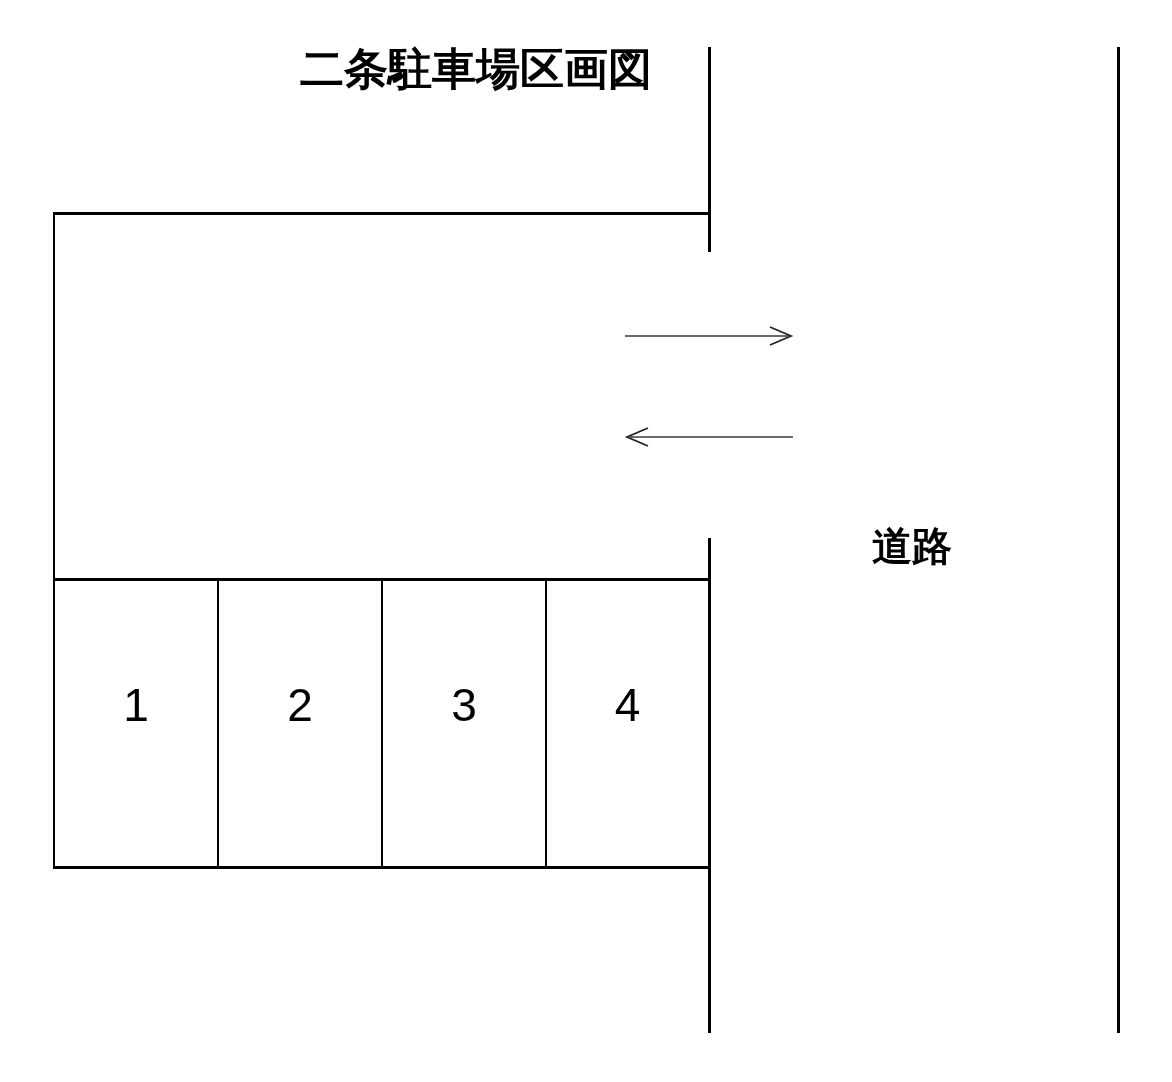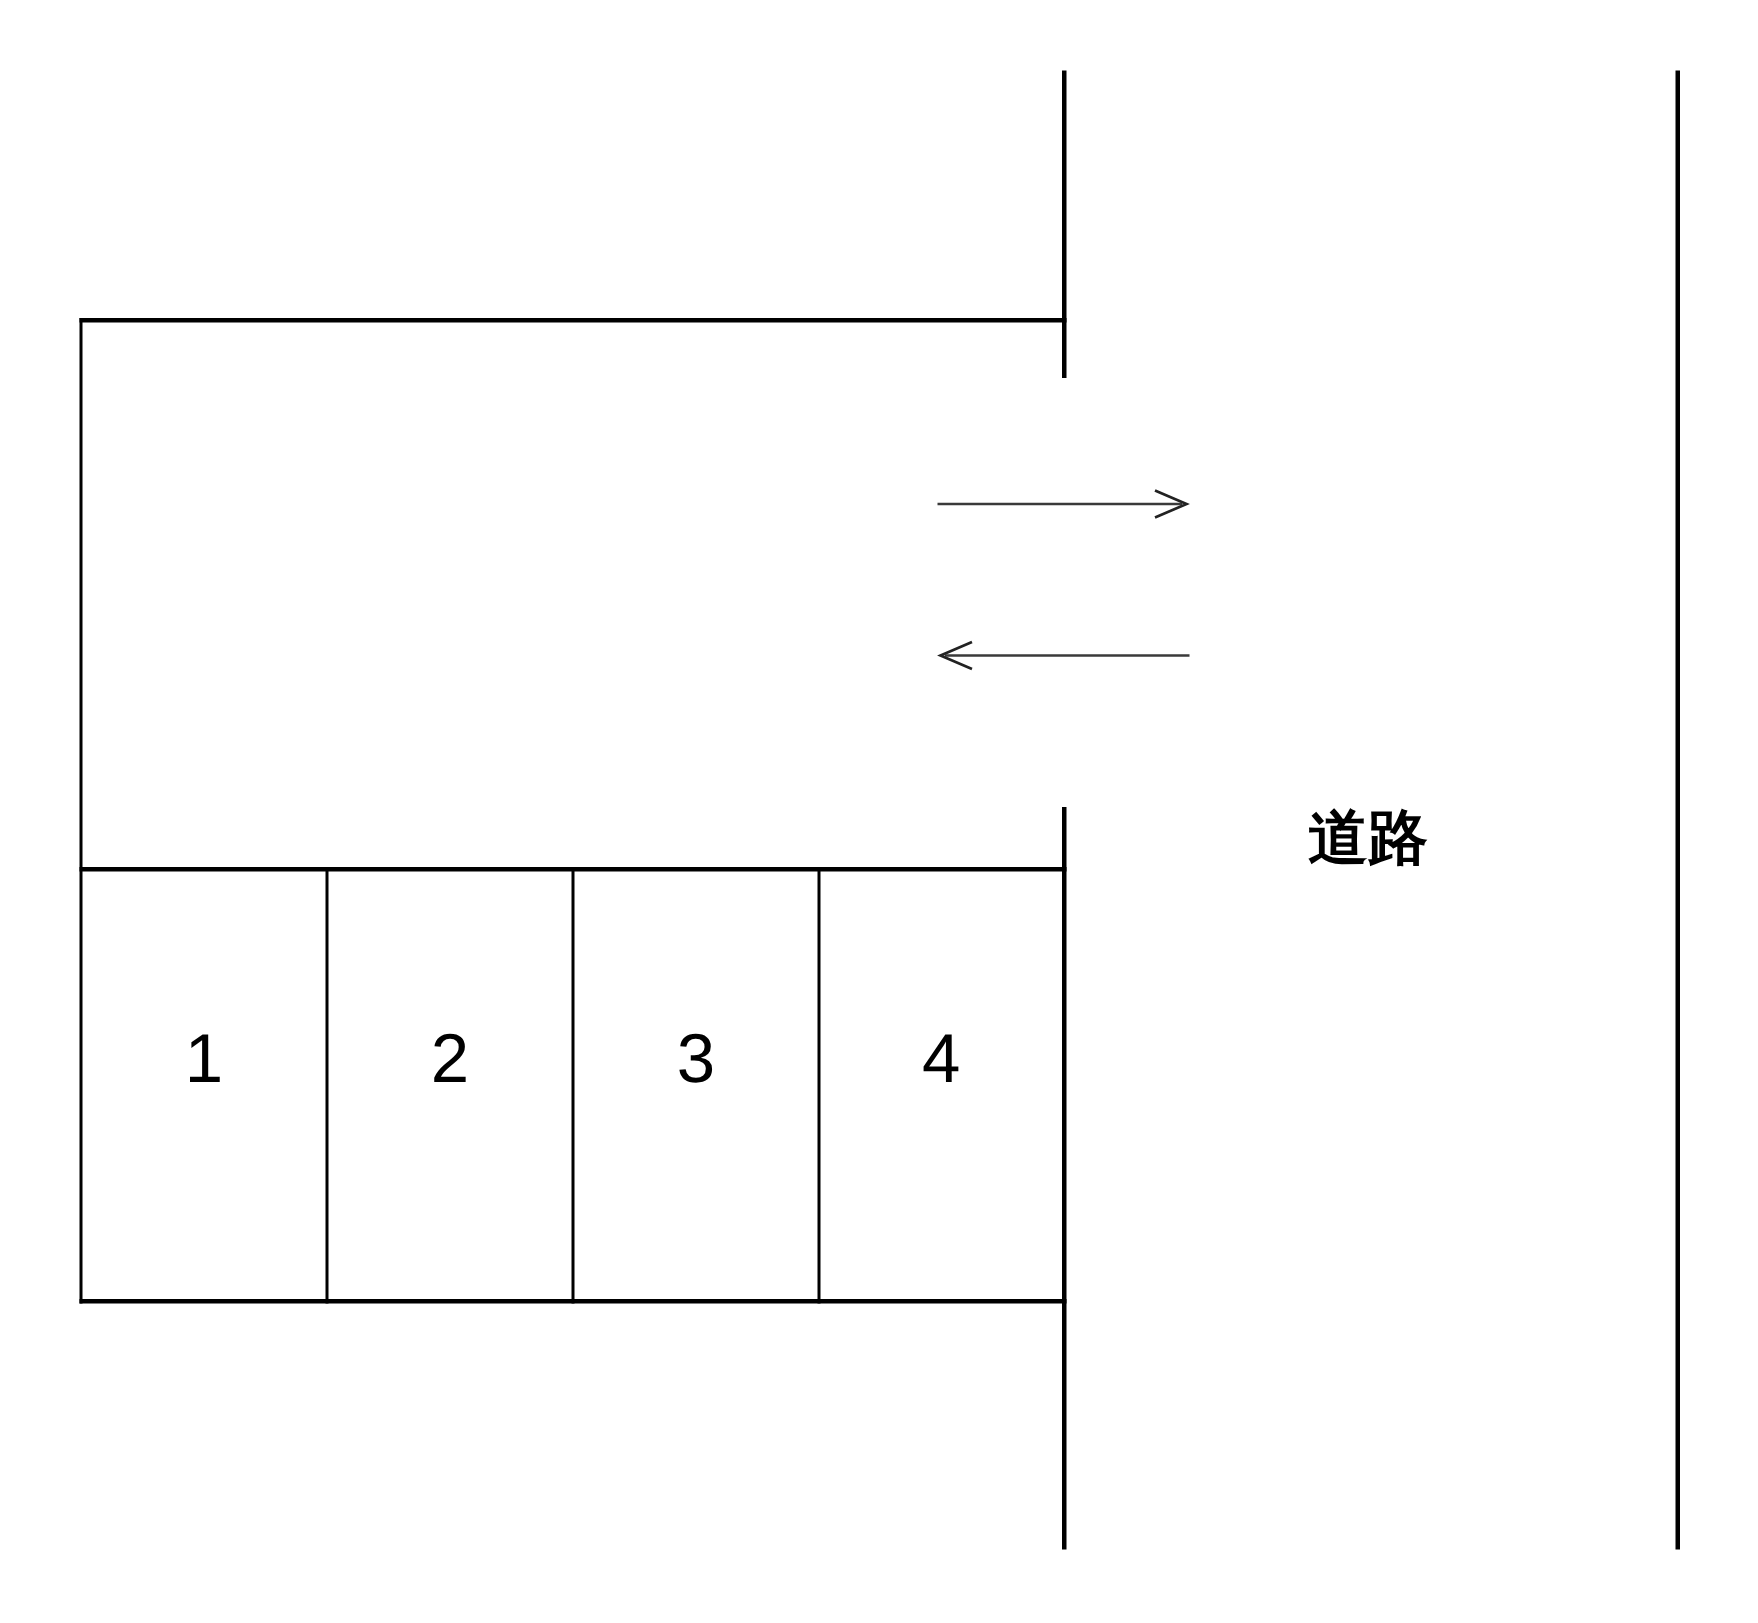--- a/index.html
+++ b/index.html
@@ -69,32 +69,33 @@
   }
 
   
   .arrow-svg { display: block; }
   .arrow-right-wrap { left: 624px; top: 324px; width: 170px; height: 24px; }
   .arrow-left-wrap  { left: 624px; top: 425px; width: 170px; height: 24px; }
 
   
   .road-label {
     left: 872px;
-    top: 534px;
+    top: 521px;
     font-size: 40px;
     line-height: 50px;
     font-weight: 600;
     white-space: nowrap;
   }
 </style>
 </head>
 <body>
 
 <div id="canvas">
 
+  <div class="abs diagram-title">二条駐車場区画図</div>
 
   <div class="abs line lot-left-wall"></div>
   <div class="abs line lot-top-wall"></div>
   <div class="abs line lot-bottom-wall"></div>
   <div class="abs line parking-top-line"></div>
 
   <div class="abs line divider divider-1"></div>
   <div class="abs line divider divider-2"></div>
   <div class="abs line divider divider-3"></div>
 

